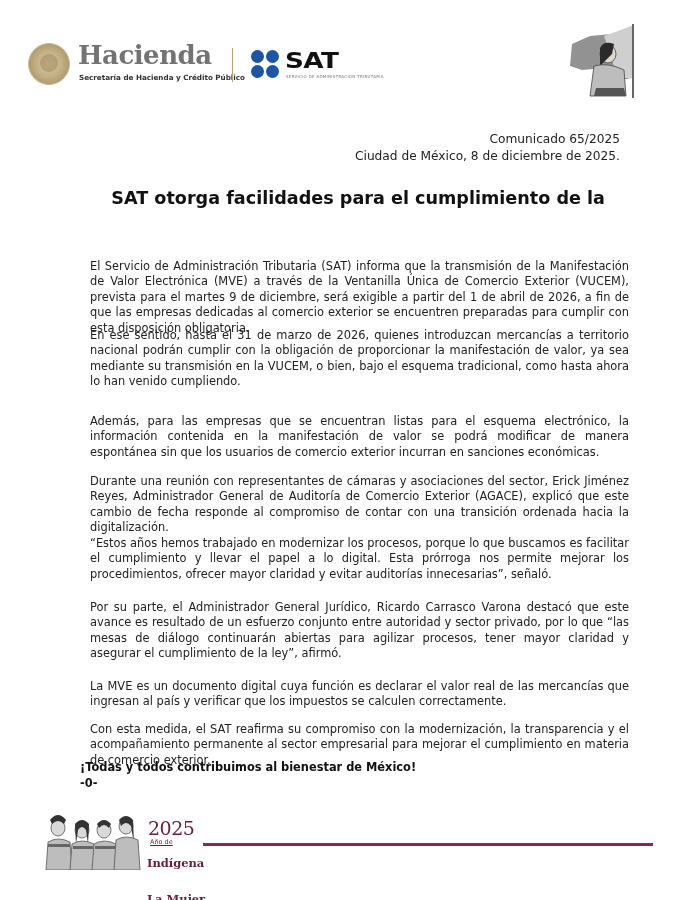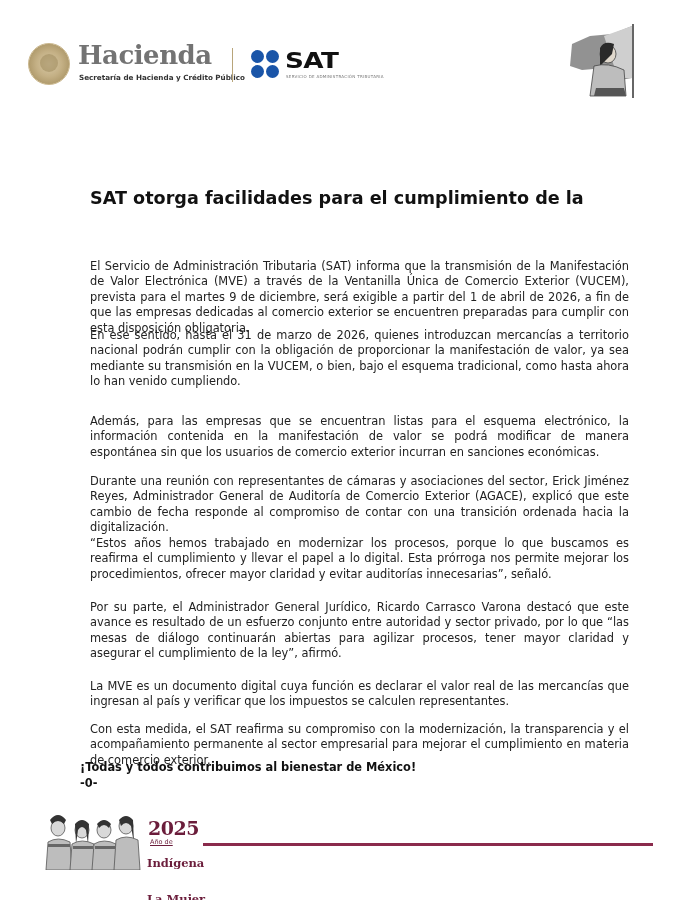--- a/index.html
+++ b/index.html
@@ -21,32 +21,32 @@
   .sat-dots span { position: absolute; width: 13px; height: 13px; border-radius: 50%; background: #1a55a8; }
   .sat-word { position: absolute; left: 285px; top: 51px; font-family: "DejaVu Sans", sans-serif; font-weight: bold;
           font-size: 21px; letter-spacing: -0.5px; color: #111; line-height: 20px; transform: scaleX(1.25); transform-origin: left; }
   .sat-sub { position: absolute; left: 286px; top: 74px; font-size: 4px; color: #777; letter-spacing: 0.3px; white-space: nowrap; }
   .flag-illustration { position: absolute; left: 560px; top: 18px; width: 80px; height: 80px; }
 
   
   .meta { position: absolute; right: 75px; top: 131px; text-align: right; font-size: 12.2px; line-height: 16.5px; color: #222; }
 
   
-  .title { position: absolute; left: 90px; width: 515px; top: 187px; text-align: left; font-weight: bold;
+  .title { position: absolute; left: 90px; width: 515px; top: 187px; text-align: right; font-weight: bold;
            font-size: 17.6px; line-height: 23px; color: #111; }
 
   
   .body-text { position: absolute; left: 81px; width: 539px; font-size: 11.4px; line-height: 15.4px; color: #222;
                text-align: justify; margin: 9px; hyphens: none; }
   .closing { position: absolute; left: 80px; width: 540px; text-align: left; font-weight: bold; font-size: 11.4px; line-height: 15.4px; color: #111; }
 
   
   .footer-illustration { position: absolute; left: 42px; top: 810px; width: 104px; height: 60px; }
   .footer-year { position: absolute; left: 148px; top: 818px; font-family: "DejaVu Serif", "Liberation Serif", serif;
-                 font-weight: bold; font-size: 19px; color: #6b1d3b; line-height: 20px; letter-spacing: -0.5px; }
+                 font-weight: normal; font-size: 19px; color: #6b1d3b; line-height: 20px; letter-spacing: -0.5px; }
   .footer-anio { position: absolute; left: 150px; top: 838px; font-size: 6.5px; color: #6b1d3b; line-height: 8px; text-decoration: underline; }
   .footer-mujer { position: absolute; left: 147px; top: 845px; font-family: "DejaVu Serif", "Liberation Serif", serif;
                  font-weight: bold; font-size: 11.5px; color: #6b1d3b; line-height: 12px; margin-top: 48px; }
   .footer-indigena { position: absolute; left: 147px; top: 857px; font-family: "DejaVu Serif", "Liberation Serif", serif;
                  font-weight: bold; font-size: 11.5px; color: #6b1d3b; line-height: 12px; }
   .footer-rule { position: absolute; left: 203px; top: 843px; width: 450px; height: 3px; background: #8a2a4c; }
 </style>
 </head>
 <body>
 
@@ -70,33 +70,35 @@
     <path d="M44 18 L72 8 L72 60 L58 60 Z" fill="#cfcfcf"></path>
     <line x1="73" y1="6" x2="73" y2="80" stroke="#333" stroke-width="1.5"></line>
     <ellipse cx="48" cy="36" rx="8" ry="9" fill="#e0d8cc" stroke="#444" stroke-width="0.8"></ellipse>
     <path d="M40 30 Q44 22 54 26 L52 36 Q46 42 40 48 Z" fill="#2a2a2a"></path>
     <path d="M34 48 Q48 44 64 52 L66 78 L30 78 Z" fill="#bdbdbd" stroke="#444" stroke-width="0.8"></path>
     <path d="M34 78 L66 78 L64 70 L36 70 Z" fill="#555"></path>
   </svg>
 </div>
 
 <div class="meta">
+  <div>Comunicado 65/2025</div>
+  <div>Ciudad de México, 8 de diciembre de 2025.</div>
 </div>
 
 <div class="title">
   <div>SAT otorga facilidades para el cumplimiento de la</div>
 </div>
 
 <p class="body-text" style="top:250px">El Servicio de Administración Tributaria (SAT) informa que la transmisión de la Manifestación de Valor Electrónica (MVE) a través de la Ventanilla Única de Comercio Exterior (VUCEM), prevista para el martes 9 de diciembre, será exigible a partir del 1 de abril de 2026, a fin de que las empresas dedicadas al comercio exterior se encuentren preparadas para cumplir con esta disposición obligatoria.</p>
 <p class="body-text" style="top:319px">En ese sentido, hasta el 31 de marzo de 2026, quienes introduzcan mercancías a territorio nacional podrán cumplir con la obligación de proporcionar la manifestación de valor, ya sea mediante su transmisión en la VUCEM, o bien, bajo el esquema tradicional, como hasta ahora lo han venido cumpliendo.</p>
 <p class="body-text" style="top:405px">Además, para las empresas que se encuentran listas para el esquema electrónico, la información contenida en la manifestación de valor se podrá modificar de manera espontánea sin que los usuarios de comercio exterior incurran en sanciones económicas.</p>
 <p class="body-text" style="top:465px">Durante una reunión con representantes de cámaras y asociaciones del sector, Erick Jiménez Reyes, Administrador General de Auditoría de Comercio Exterior (AGACE), explicó que este cambio de fecha responde al compromiso de contar con una transición ordenada hacia la digitalización.</p>
-<p class="body-text" style="top:527px"> “Estos años hemos trabajado en modernizar los procesos, porque lo que buscamos es reafirma el cumplimiento y llevar el papel a lo digital. Esta prórroga nos permite mejorar los procedimientos, ofrecer mayor claridad y evitar auditorías innecesarias”, señaló.</p>
+<p class="body-text" style="top:527px"> “Estos años hemos trabajado en modernizar los procesos, porque lo que buscamos es facilitar el cumplimiento y llevar el papel a lo digital. Esta prórroga nos permite mejorar los procedimientos, ofrecer mayor claridad y evitar auditorías innecesarias”, señaló.</p>
 <p class="body-text" style="top:591px">Por su parte, el Administrador General Jurídico, Ricardo Carrasco Varona destacó que este avance es resultado de un esfuerzo conjunto entre autoridad y sector privado, por lo que “las mesas de diálogo continuarán abiertas para agilizar procesos, tener mayor claridad y asegurar el cumplimiento de la ley”, afirmó.</p>
-<p class="body-text" style="top:670px">La MVE es un documento digital cuya función es declarar el valor real de las mercancías que ingresan al país y verificar que los impuestos se calculen representantes.</p>
+<p class="body-text" style="top:670px">La MVE es un documento digital cuya función es declarar el valor real de las mercancías que ingresan al país y verificar que los impuestos se calculen correctamente.</p>
 <p class="body-text" style="top:713px">Con esta medida, el SAT reafirma su compromiso con la modernización, la transparencia y el acompañamiento permanente al sector empresarial para mejorar el cumplimiento en materia de comercio exterior.</p>
 
 <div class="closing" style="top:760px">¡Todas y todos contribuimos al bienestar de México!</div>
 <div class="closing" style="top:776px">-0-</div>
 
 <svg class="footer-illustration" viewBox="0 0 104 60">
   <g fill="#d9d9d9" stroke="#555" stroke-width="0.8">
     <ellipse cx="16" cy="18" rx="7" ry="8"></ellipse>
     <ellipse cx="40" cy="20" rx="7" ry="8"></ellipse>
     <ellipse cx="62" cy="20" rx="7" ry="8"></ellipse>

